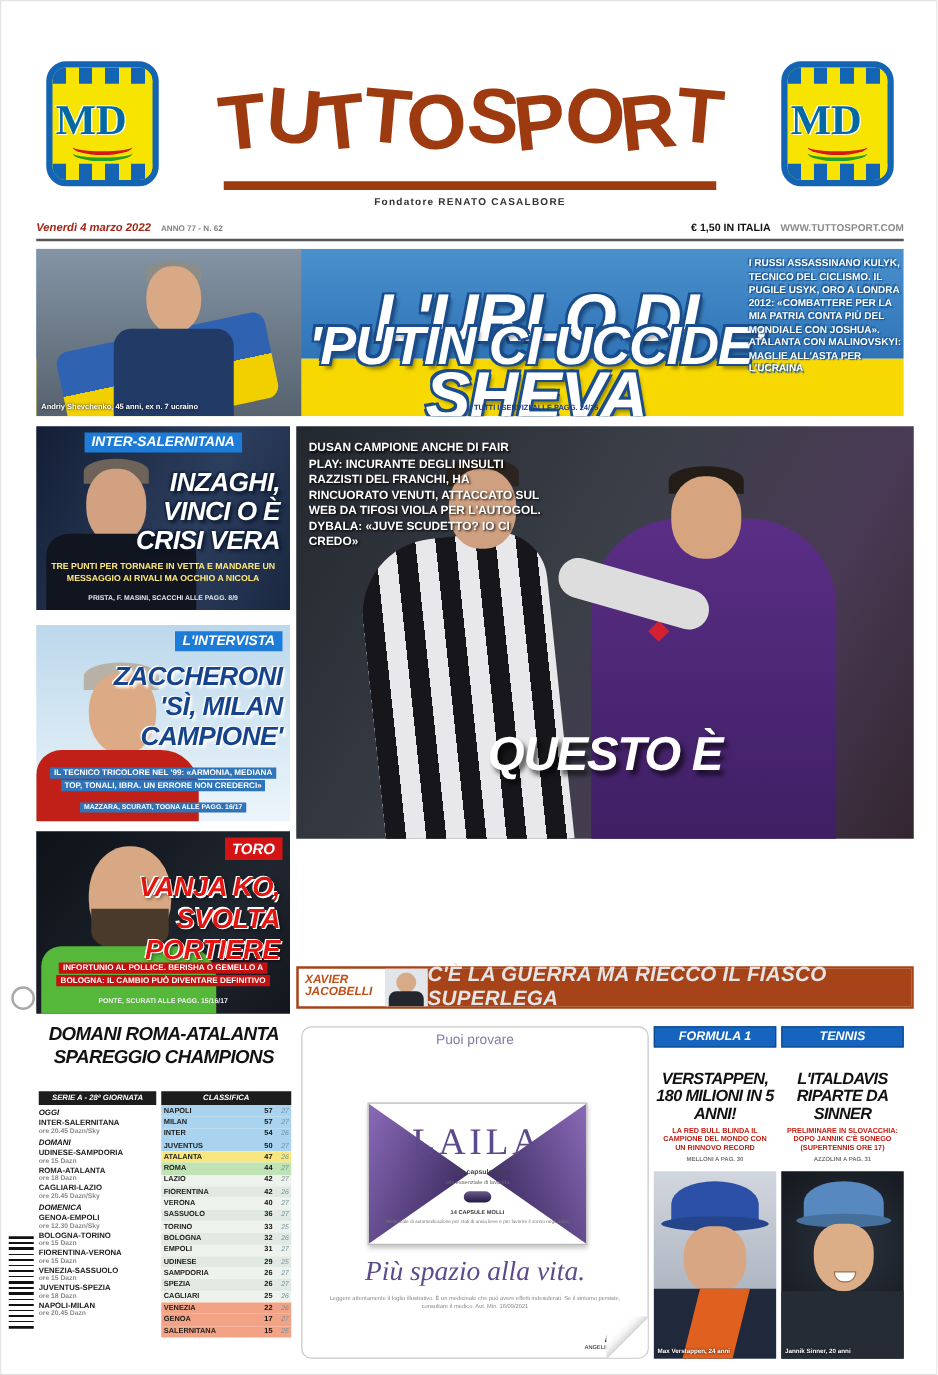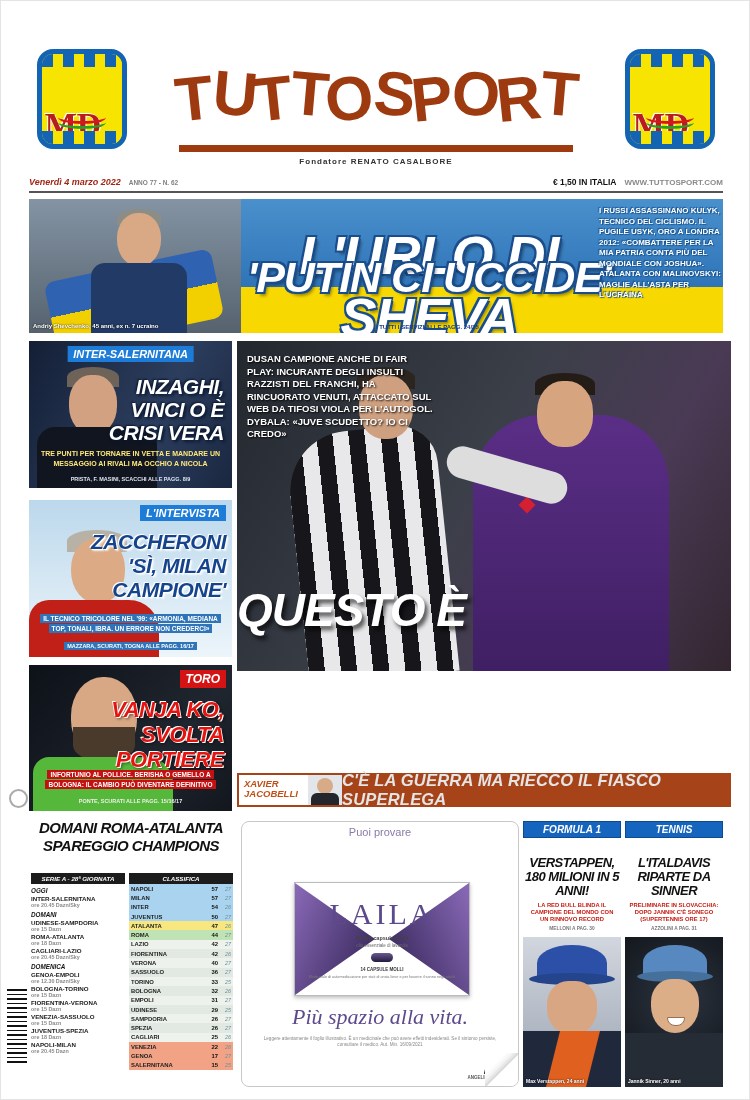--- a/index.html
+++ b/index.html
@@ -6,22 +6,22 @@
     font-family:"Liberation Sans",sans-serif;}
   .page{position:relative;width:750px;height:1100px;background:#fff;overflow:hidden;
     border:1px solid #e4e4e4;box-sizing:border-box;}
   
   .md{position:absolute;width:90px;height:100px;background:#f7e400;border:5px solid #1464b4;
     border-radius:16px;overflow:hidden;box-sizing:border-box;}
   .md:before,.md:after{content:"";position:absolute;left:0;right:0;height:13px;
     background:repeating-linear-gradient(90deg,#1464b4 0 11px,#f7e400 11px 21px);}
   .md:before{top:0}.md:after{bottom:0}
   .md-txt{position:absolute;top:24px;left:0;right:18px;text-align:center;
-    font-family:"Liberation Serif",serif;font-weight:700;font-size:34px;color:#b91c1c;
-    text-shadow:1px 1px 0 #fff,-1px -1px 0 #fff;margin-top:28px;}
+    font-family:"Liberation Serif",serif;font-weight:700;font-size:34px;color:#0369a1;
+    text-shadow:1px 1px 0 #fff,-1px -1px 0 #fff;}
   .md-arc{position:absolute;left:16px;right:16px;height:10px;border-radius:50%;border-bottom:3px solid;}
   .md-arc.r{border-color:#d81818;bottom:20px}.md-arc.g{border-color:#28a028;bottom:15px}
   .wordmark{position:absolute;left:160px;top:50px;width:430px;text-align:center;color:#9e3a10;
     font-weight:900;font-style:normal;font-size:62px;letter-spacing:-2px;line-height:92px;}
   .wm-l{display:inline-block;transform-origin:50% 60%;}
   .wm-l:nth-child(odd){transform:rotate(-6deg) translateY(2px);}
   .wm-l:nth-child(even){transform:rotate(5deg) translateY(-3px);}
   .wm-bar{position:absolute;left:178px;top:144px;width:394px;height:7px;background:#9e3a10;}
   .founder{position:absolute;top:156px;left:0;width:750px;text-align:center;font-size:8px;
     font-weight:700;color:#333;letter-spacing:1px;}
@@ -89,21 +89,21 @@
   .fv-body{position:absolute;left:236px;top:74px;width:196px;height:260px;border-radius:70px 70px 0 0;
     background:linear-gradient(#5a2e86,#3f1f63);}
   .fv-head{position:absolute;left:300px;top:40px;width:56px;height:66px;background:#d6a47f;border-radius:46%;}
   .fv-hair{position:absolute;left:298px;top:32px;width:60px;height:22px;background:#241c16;border-radius:50% 50% 0 0;}
   .fv-lily{position:absolute;left:284px;top:158px;width:12px;height:12px;background:#d42030;
     transform:rotate(45deg);}
   .arm{position:absolute;left:208px;top:118px;width:124px;height:32px;background:#ddd;
     border-radius:20px;transform:rotate(16deg);}
   .main-intro{position:absolute;left:10px;top:12px;width:188px;font-size:9.5px;line-height:12.5px;
     font-weight:800;color:#fff;text-shadow:1px 1px 2px #000;text-transform:uppercase;}
-  .questo{position:absolute;left:0;right:0;top:242px;text-align:left;font-size:46px;color:#fff;
+  .questo{position:absolute;left:0;right:0;top:242px;text-align:center;font-size:38px;color:#fff;
     font-style:italic;font-weight:900;text-shadow:3px 4px 4px rgba(0,0,0,.65);letter-spacing:-1px;}
   .band{position:absolute;left:236px;top:670px;width:494px;height:96px;background:#a64319;overflow:hidden;}
   .vlahovic{position:absolute;top:0px;left:0;right:0;text-align:center;font-size:74px;font-weight:900;
     color:#fff;letter-spacing:2px;transform:scaleY(1.12);transform-origin:top;line-height:80px;}
   .band-byline{position:absolute;bottom:4px;left:0;right:0;text-align:center;font-size:5.5px;
     color:#ffe2cf;font-weight:700;}
   .mid-chip{background:#2f74b8;color:#fff;padding:0 2px;}
   
   .edit{position:absolute;left:236px;top:772px;width:494px;height:34px;border:2px solid #a64319;
     background:#fff;display:flex;box-sizing:border-box;}

